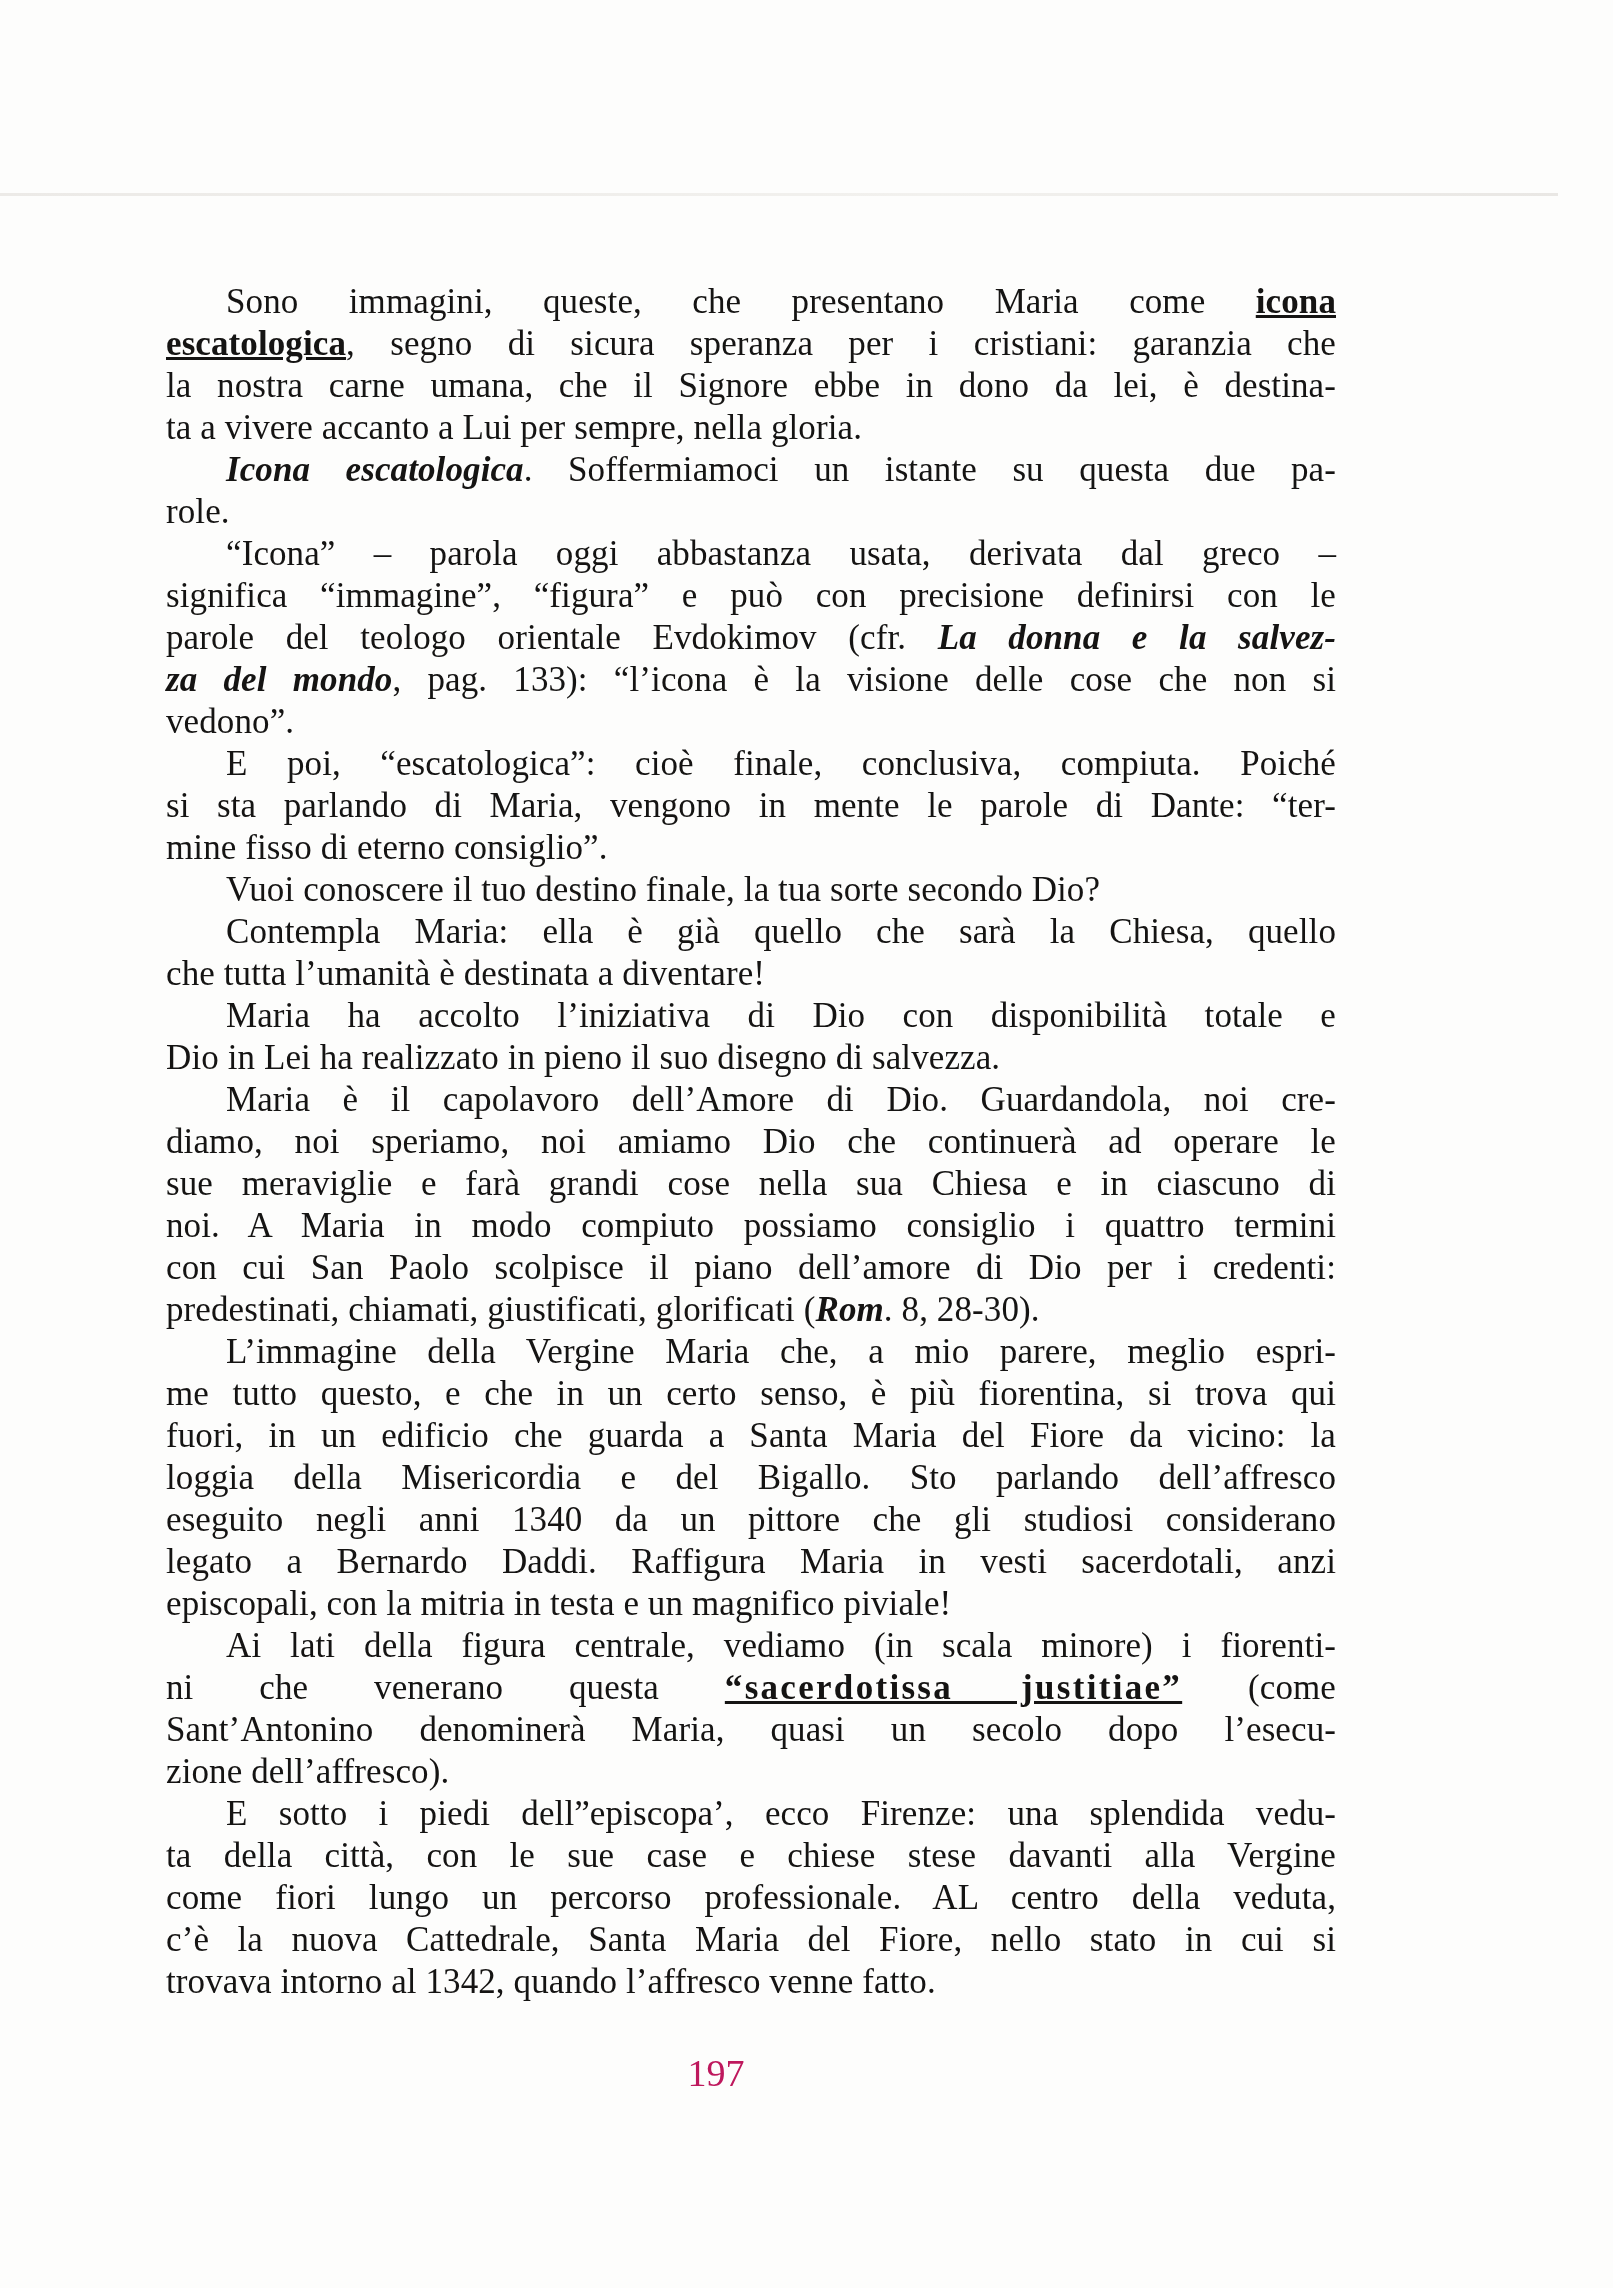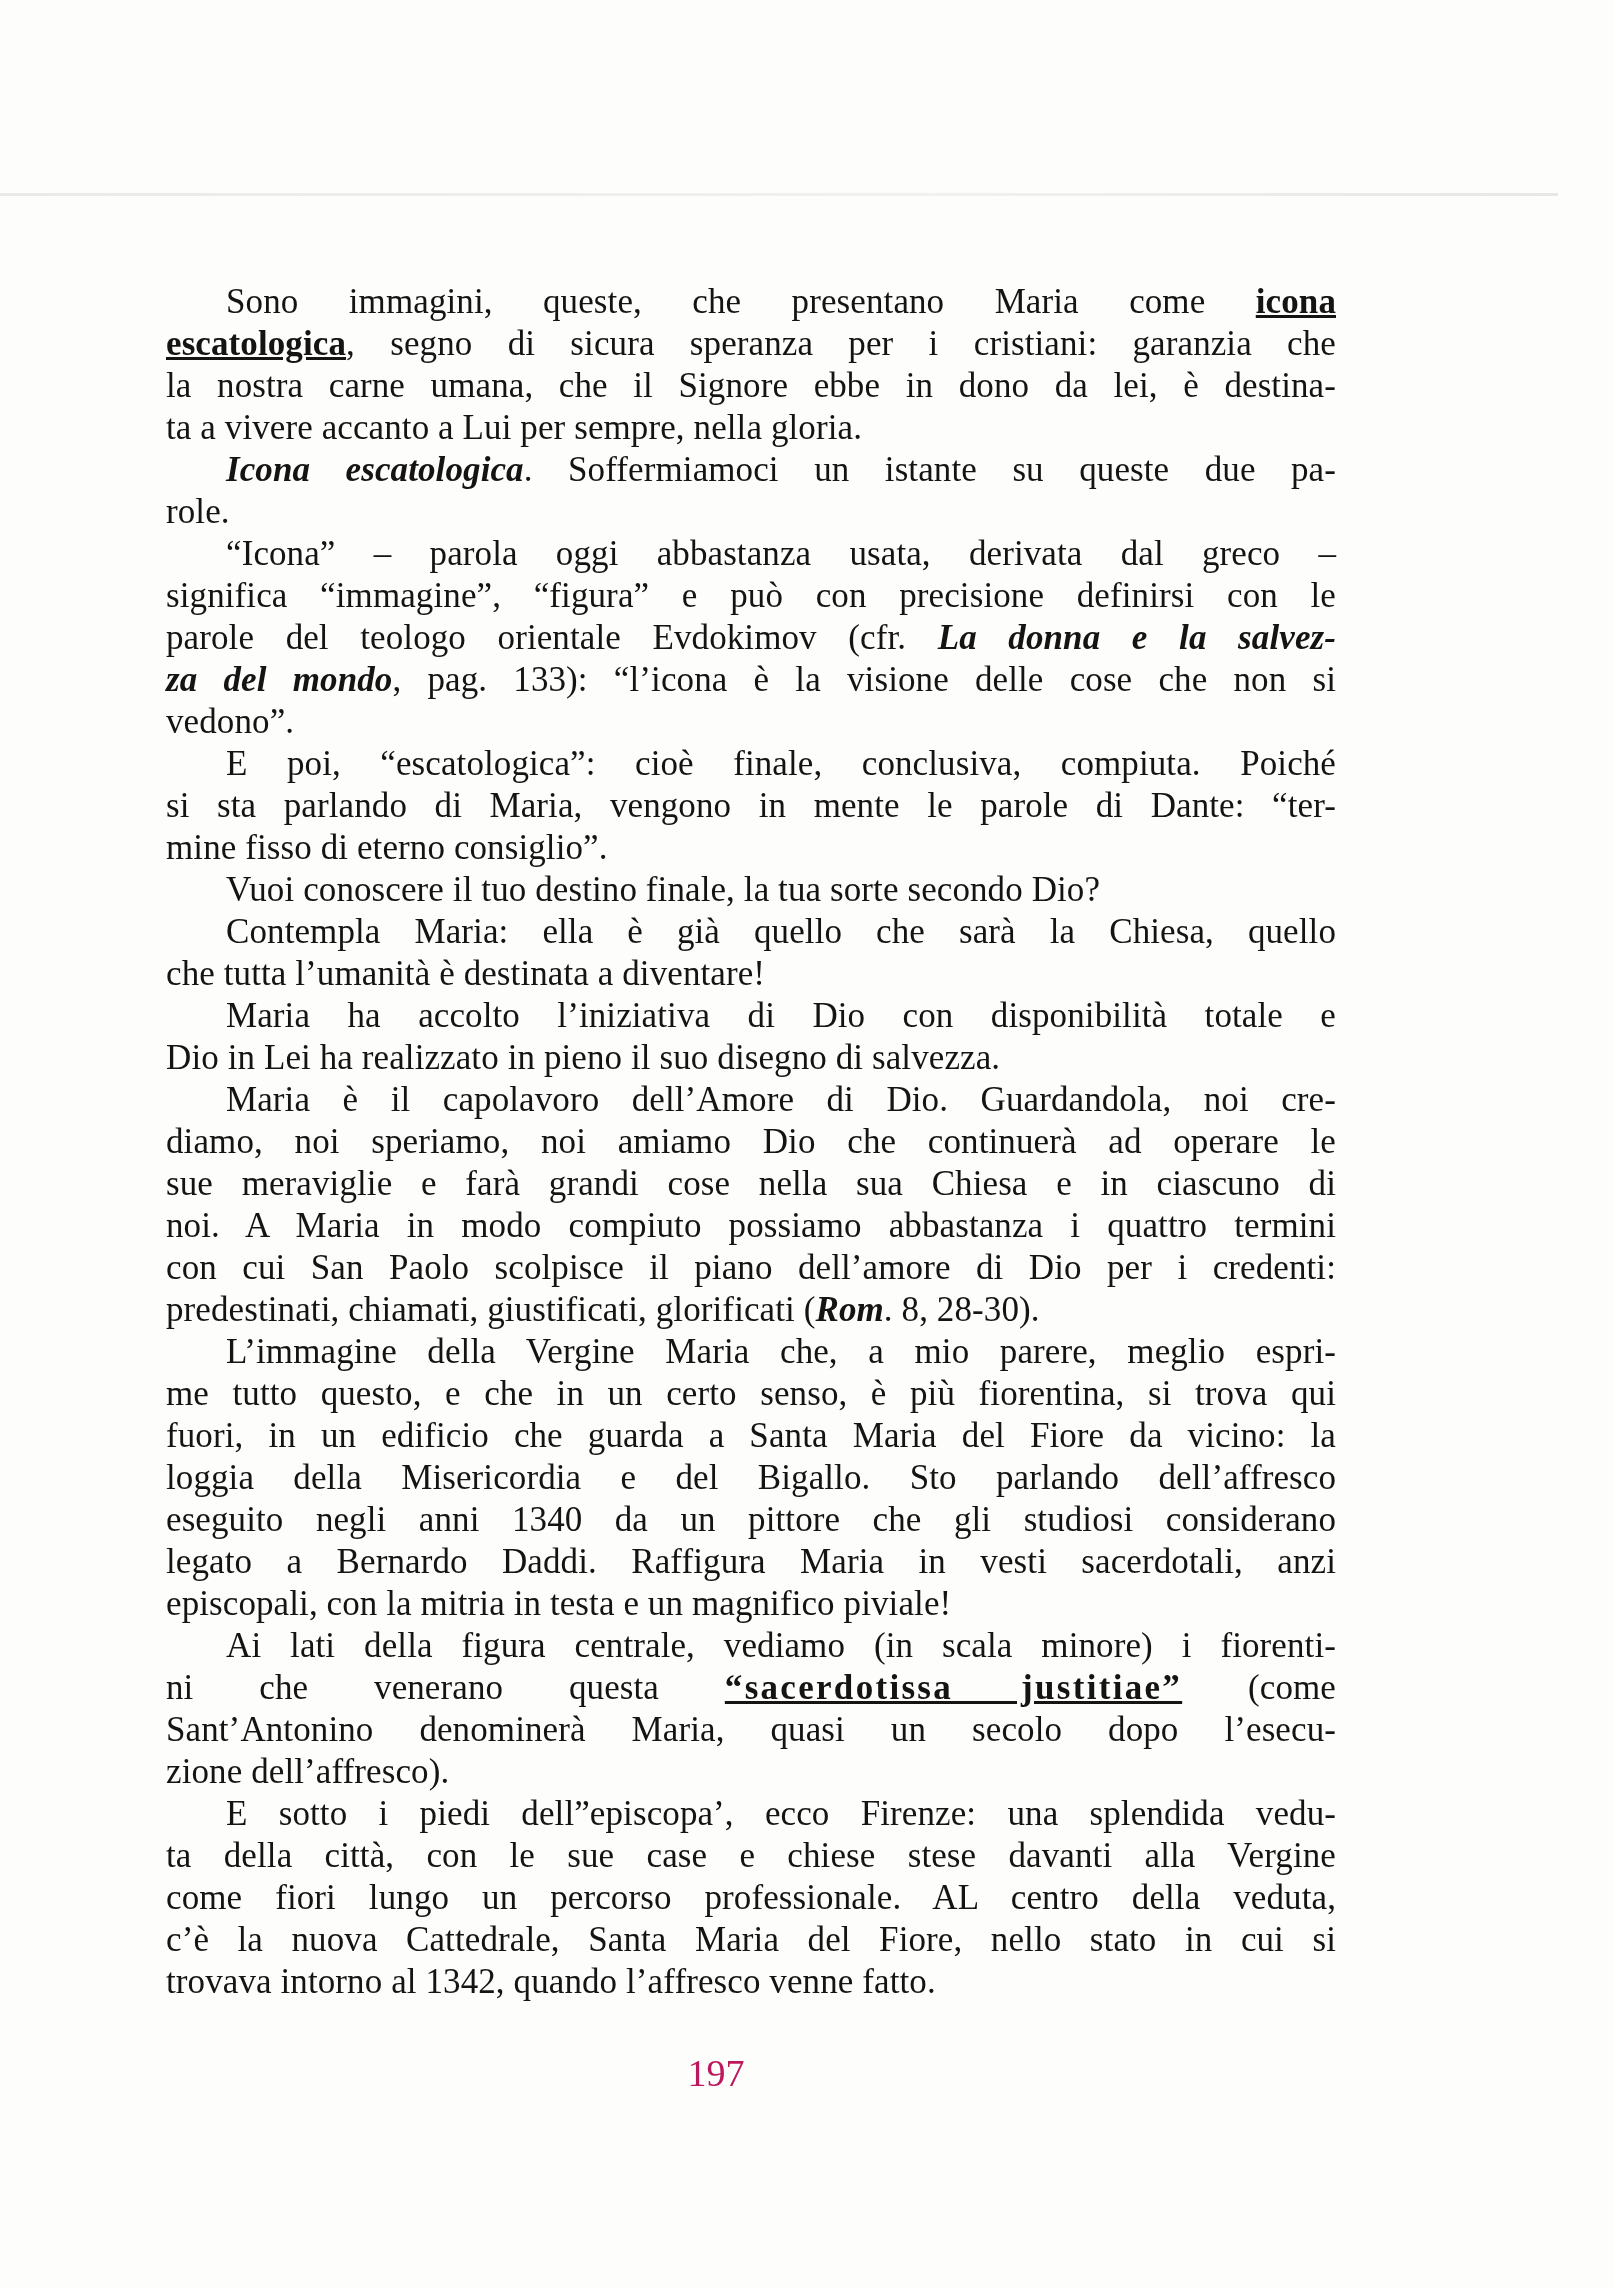--- a/index.html
+++ b/index.html
@@ -54,39 +54,39 @@
 </head>
 <body>
 
 <div class="page">
   <div class="scan-line"></div>
   <div class="text-block">
       <div class="line j ind"><span class="n">Sono immagini, queste, che presentano Maria come </span><span class="b">icona</span></div>
       <div class="line j"><span class="b">escatologica</span><span class="n">, segno di sicura speranza per i cristiani: garanzia che</span></div>
       <div class="line j"><span class="n">la nostra carne umana, che il Signore ebbe in dono da lei, è destina-</span></div>
       <div class="line l"><span class="n">ta a vivere accanto a Lui per sempre, nella gloria.</span></div>
-      <div class="line j ind"><span class="i">Icona escatologica</span><span class="n">. Soffermiamoci un istante su queste due pa-</span></div>
+      <div class="line j ind"><span class="i">Icona escatologica</span><span class="n">. Soffermiamoci un istante su questa due pa-</span></div>
       <div class="line l"><span class="n">role.</span></div>
       <div class="line j ind"><span class="n">“Icona” – parola oggi abbastanza usata, derivata dal greco –</span></div>
       <div class="line j"><span class="n">significa “immagine”, “figura” e può con precisione definirsi con le</span></div>
       <div class="line j"><span class="n">parole del teologo orientale Evdokimov (cfr. </span><span class="i">La donna e la salvez-</span></div>
       <div class="line j"><span class="i">za del mondo</span><span class="n">, pag. 133): “l’icona è la visione delle cose che non si</span></div>
       <div class="line l"><span class="n">vedono”.</span></div>
       <div class="line j ind"><span class="n">E poi, “escatologica”: cioè finale, conclusiva, compiuta. Poiché</span></div>
       <div class="line j"><span class="n">si sta parlando di Maria, vengono in mente le parole di Dante: “ter-</span></div>
       <div class="line l"><span class="n">mine fisso di eterno consiglio”.</span></div>
       <div class="line l ind"><span class="n">Vuoi conoscere il tuo destino finale, la tua sorte secondo Dio?</span></div>
       <div class="line j ind"><span class="n">Contempla Maria: ella è già quello che sarà la Chiesa, quello</span></div>
       <div class="line l"><span class="n">che tutta l’umanità è destinata a diventare!</span></div>
       <div class="line j ind"><span class="n">Maria ha accolto l’iniziativa di Dio con disponibilità totale e</span></div>
       <div class="line l"><span class="n">Dio in Lei ha realizzato in pieno il suo disegno di salvezza.</span></div>
       <div class="line j ind"><span class="n">Maria è il capolavoro dell’Amore di Dio. Guardandola, noi cre-</span></div>
       <div class="line j"><span class="n">diamo, noi speriamo, noi amiamo Dio che continuerà ad operare le</span></div>
       <div class="line j"><span class="n">sue meraviglie e farà grandi cose nella sua Chiesa e in ciascuno di</span></div>
-      <div class="line j"><span class="n">noi. A Maria in modo compiuto possiamo abbastanza i quattro termini</span></div>
+      <div class="line j"><span class="n">noi. A Maria in modo compiuto possiamo consiglio i quattro termini</span></div>
       <div class="line j"><span class="n">con cui San Paolo scolpisce il piano dell’amore di Dio per i credenti:</span></div>
       <div class="line l"><span class="n">predestinati, chiamati, giustificati, glorificati (</span><span class="i">Rom</span><span class="n">. 8, 28-30).</span></div>
       <div class="line j ind"><span class="n">L’immagine della Vergine Maria che, a mio parere, meglio espri-</span></div>
       <div class="line j"><span class="n">me tutto questo, e che in un certo senso, è più fiorentina, si trova qui</span></div>
       <div class="line j"><span class="n">fuori, in un edificio che guarda a Santa Maria del Fiore da vicino: la</span></div>
       <div class="line j"><span class="n">loggia della Misericordia e del Bigallo. Sto parlando dell’affresco</span></div>
       <div class="line j"><span class="n">eseguito negli anni 1340 da un pittore che gli studiosi considerano</span></div>
       <div class="line j"><span class="n">legato a Bernardo Daddi. Raffigura Maria in vesti sacerdotali, anzi</span></div>
       <div class="line l"><span class="n">episcopali, con la mitria in testa e un magnifico piviale!</span></div>
       <div class="line j ind"><span class="n">Ai lati della figura centrale, vediamo (in scala minore) i fiorenti-</span></div>

